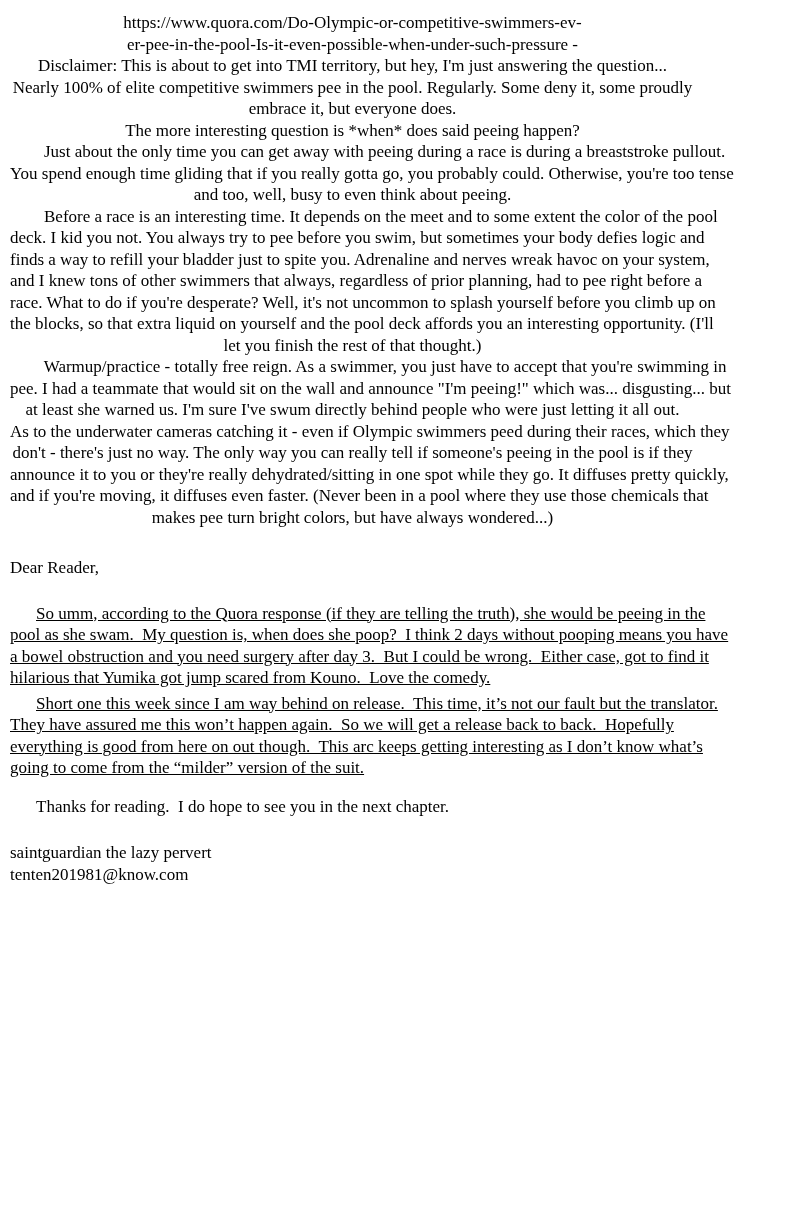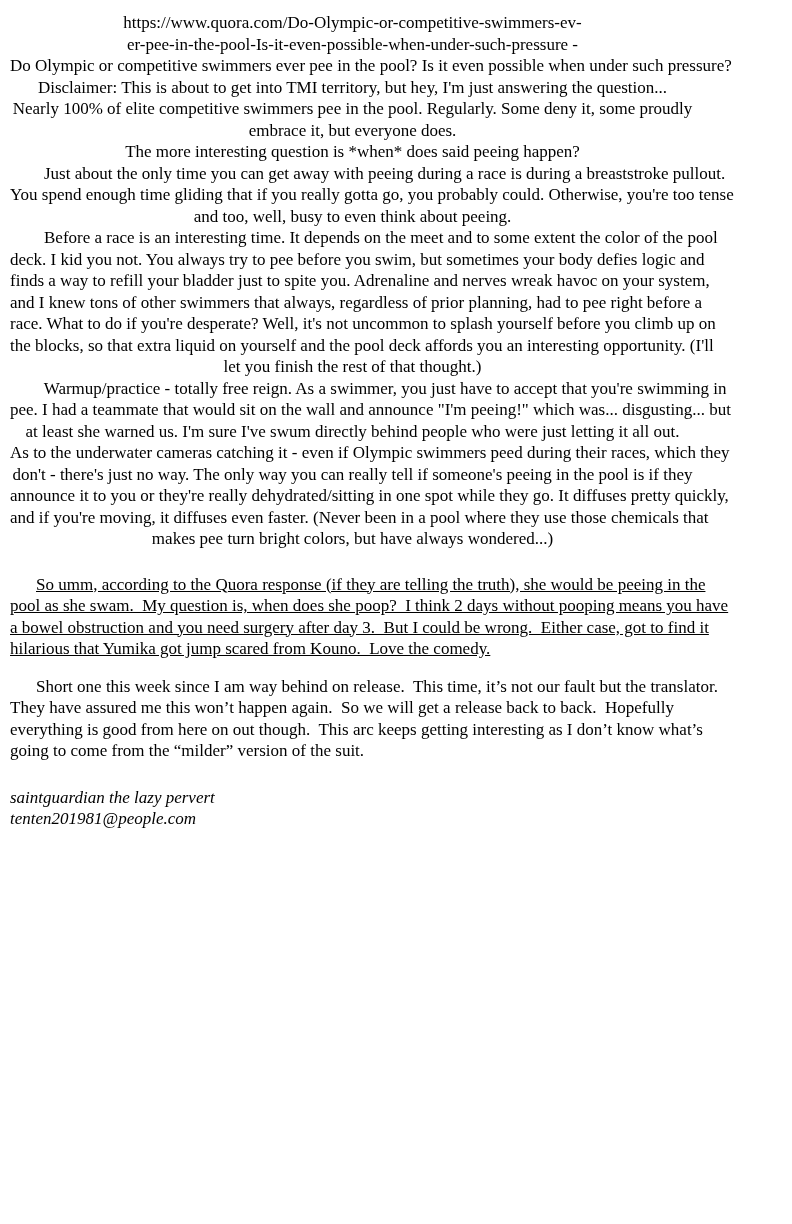--- a/index.html
+++ b/index.html
@@ -29,34 +29,33 @@
     text-align: left;
     white-space: pre;
   }
   .para {
     text-align: left;
     white-space: pre;
     text-indent: 26px;
   }
   .mt-salutation { margin-top: 29px; }
   .mt-p1 { margin-top: 24px; text-decoration: underline; }
-  .mt-p2 { margin-top: 16px; }
+  .mt-p2 { margin-top: 4px; text-decoration: underline; }
   .mt-p3 { margin-top: 17px; }
   .mt-closing { margin-top: 23px; }
-  .mt-signature { margin-top: 25px; font-style: italic; }
+  .mt-signature { margin-top: 25px; }
 </style>
 </head>
 <body>
 
 <div class="page">
 
   <div class="centered">https://www.quora.com/Do-Olympic-or-competitive-swimmers-ev-
 er-pee-in-the-pool-Is-it-even-possible-when-under-such-pressure -</div>
 
-  <div class="centered">Do Olympic or competitive swimmers ever pee in the pool? Is it even possible when under such pressure?</div>
 
 
 
   <div class="centered">Disclaimer: This is about to get into TMI territory, but hey, I'm just answering the question...
 Nearly 100% of elite competitive swimmers pee in the pool. Regularly. Some deny it, some proudly
 embrace it, but everyone does.
 The more interesting question is *when* does said peeing happen?
         Just about the only time you can get away with peeing during a race is during a breaststroke pullout.
 You spend enough time gliding that if you really gotta go, you probably could. Otherwise, you're too tense
 and too, well, busy to even think about peeing.
@@ -69,31 +68,33 @@
 let you finish the rest of that thought.)
         Warmup/practice - totally free reign. As a swimmer, you just have to accept that you're swimming in
 pee. I had a teammate that would sit on the wall and announce "I'm peeing!" which was... disgusting... but
 at least she warned us. I'm sure I've swum directly behind people who were just letting it all out.
 As to the underwater cameras catching it - even if Olympic swimmers peed during their races, which they
 don't - there's just no way. The only way you can really tell if someone's peeing in the pool is if they
 announce it to you or they're really dehydrated/sitting in one spot while they go. It diffuses pretty quickly,
 and if you're moving, it diffuses even faster. (Never been in a pool where they use those chemicals that
 makes pee turn bright colors, but have always wondered...)</div>
 
+  <div class="leftblock mt-salutation">Dear Reader,</div>
 
   <div class="para mt-p1">So umm, according to the Quora response (if they are telling the truth), she would be peeing in the
 pool as she swam.  My question is, when does she poop?  I think 2 days without pooping means you have
 a bowel obstruction and you need surgery after day 3.  But I could be wrong.  Either case, got to find it
 hilarious that Yumika got jump scared from Kouno.  Love the comedy.</div>
 
   <div class="para mt-p2">Short one this week since I am way behind on release.  This time, it’s not our fault but the translator.
 They have assured me this won’t happen again.  So we will get a release back to back.  Hopefully
 everything is good from here on out though.  This arc keeps getting interesting as I don’t know what’s
 going to come from the “milder” version of the suit.</div>
 
+  <div class="para mt-p3">Thanks for reading.  I do hope to see you in the next chapter.</div>
 
 
   <div class="mt-signature">
     <div class="leftblock">saintguardian the lazy pervert</div>
-    <div class="leftblock">tenten201981@people.com</div>
+    <div class="leftblock">tenten201981@know.com</div>
   </div>
 
 </div>
 
 </body></html>

